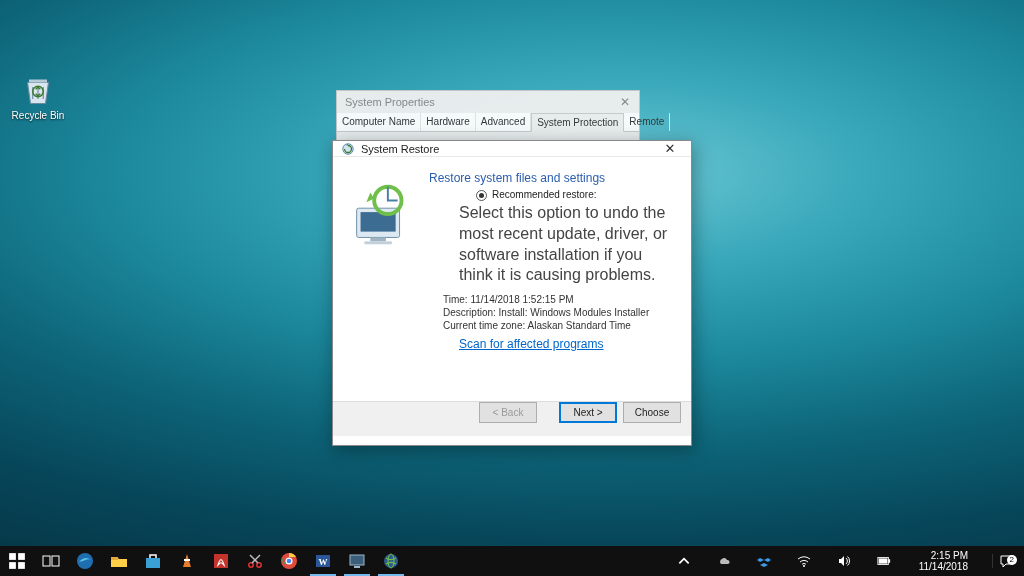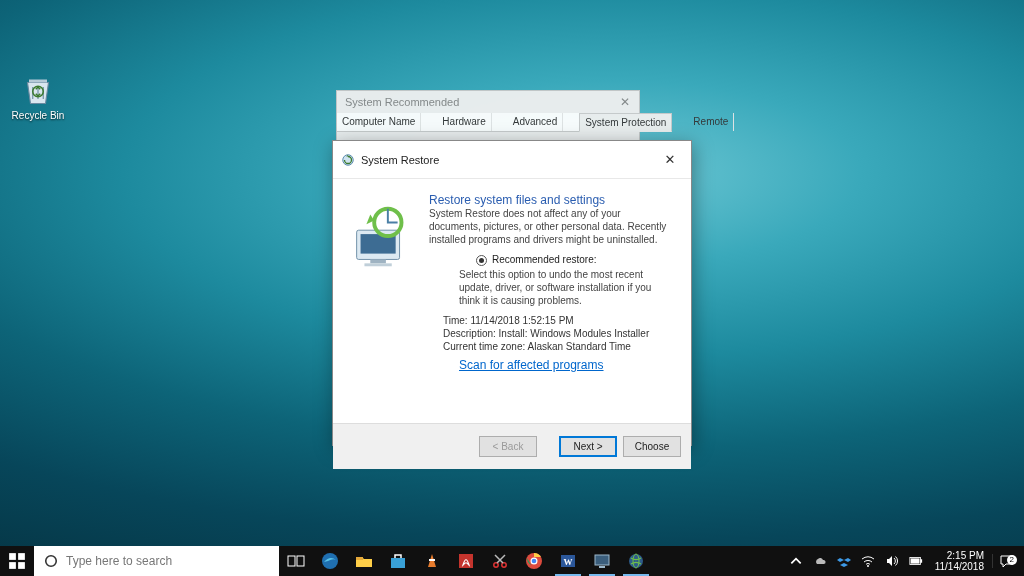--- a/index.html
+++ b/index.html
@@ -19,76 +19,76 @@
   
   .sysprop {
     position: absolute; left: 336px; top: 90px; width: 304px; height: 64px;
     background: #f0f0f0; border: 1px solid #c8c8c8; opacity: 0.95;
   }
   .sysprop-title {
     height: 22px; display:flex; align-items:center; justify-content:space-between;
     padding: 0 6px 0 8px; font-size: 11px; color: #888;
   }
   .sysprop-close { width:16px; height:16px; display:flex; align-items:center; justify-content:center; font-size:12px; color:#888; }
-  .sysprop-tabs { display:flex; background:#fff; border-bottom:1px solid #ccc; font-size:10px;gap:16px; }
+  .sysprop-tabs { display:flex; background:#fff; border-bottom:1px solid #ccc; font-size:10px; }
   .sysprop-tab { padding: 3px 5px; border-right:1px solid #e5e5e5; color:#333; white-space:nowrap; }
   .sysprop-tab.active { background:#f0f0f0; border-bottom:1px solid #f0f0f0; margin-bottom:-1px; border-top:1px solid #ccc; border-left:1px solid #ccc; border-right:1px solid #ccc;}
 
   
   .dialog {
     position: absolute; left: 332px; top: 140px; width: 360px; height: 306px;
     background: #fff; border: 1px solid #888; box-shadow: 2px 4px 18px rgba(0,0,0,0.35);
     font-size: 11px; color:#222;
   }
   .dialog-titlebar {
-    height: 38px; display:flex; align-items:center; justify-content:space-between;
+    height: 16px; display:flex; align-items:center; justify-content:space-between;
     padding: 0 6px 0 8px; border-bottom: 1px solid #e8e8e8;
   }
   .dialog-title-left { display:flex; align-items:center; gap:6px; }
   .dialog-title-left svg { width:14px; height:14px; }
   .dialog-close { width:30px; height:20px; display:flex; align-items:center; justify-content:center; font-size:13px; color:#333;}
 
   .dialog-body { display:flex; height: 244px; }
   .dialog-illus { width: 94px; padding:20px 6px 0 10px; }
   .dialog-illus svg { width: 78px; height: 78px; }
   .dialog-content { flex:1; padding: 14px 18px 0 2px; color:#333; }
   .dialog-content h1 { font-size: 12px; font-weight: 400; color:#2a5db0; margin-bottom: 0; }
   .dialog-content p { font-size: 10px; color:#444; line-height: 1.3; margin-bottom: 8px; }
   .radio-block { margin-left: 14px; margin-top:4px; }
   .radio-line { display:flex; align-items:flex-start; gap:5px; margin-bottom:2px;margin-left:33px; }
   .radio { width:11px; height:11px; border:1px solid #555; border-radius:50%; display:inline-flex; align-items:center; justify-content:center; margin-top:1px; flex-shrink:0;}
   .radio.selected::after { content:""; width:5px; height:5px; background:#333; border-radius:50%; }
   .radio-label { font-size:10px; color:#222; }
-  .radio-desc { font-size:10px; color:#444; margin-left:16px; margin-bottom:8px; line-height:1.3; }
+  .radio-desc { font-size:16px; color:#444; margin-left:16px; margin-bottom:8px; line-height:1.3; }
   .detail-line { font-size:10px; color:#333; margin-left:0; margin-bottom:2px; }
   .link { color:#0066cc; text-decoration:underline; margin-left:16px; font-size:12px; display:inline-block; margin-top:4px; margin-bottom:6px;}
 
   .dialog-footer {
-    height: 46px; background:#f0f0f0; border-top:1px solid #ddd;
-    display:flex; align-items:center; justify-content:flex-end; gap:6px; padding-right:10px;
+    height: 35px; background:#f0f0f0; border-top:1px solid #ddd;
+    display:flex; align-items:flex-start; justify-content:flex-end; gap:6px; padding-right:10px;
   }
   .btn { width:58px; height:21px; border:1px solid #adadad; background:#e1e1e1; font-size:10px; color:#222; display:flex; align-items:center; justify-content:center; }
   .btn.disabled { color:#9a9a9a; }
   .btn.default { border:1px solid #0078d7; box-shadow: inset 0 0 0 1px #0078d7; margin-left: 16px; }
 
   
   .taskbar {
     position:absolute; bottom:0; left:0; right:0; height:30px; background:#101010;
     display:flex; align-items:stretch; color:#fff; font-size:11px;
   }
   .tb-btn { width:34px; display:flex; align-items:center; justify-content:center; }
   .search {
     height: 30px; width: 245px; background:#fff; display:flex; align-items:center; gap:8px; padding-left:10px; color:#666;
   }
   .search svg { width:14px; height:14px; }
   .search-text { font-size:12px; color:#777; }
   .tb-icons { display:flex; }
   .tb-app { width:34px; display:flex; align-items:center; justify-content:center; position:relative;}
   .tb-app.active::after{ content:""; position:absolute; bottom:0; left:4px; right:4px; height:2px; background:#76b9ed;}
-  .tray { margin-left:auto; display:flex; align-items:center; gap:2px; padding-right:4px;}
+  .tray { margin-left:auto; display:flex; align-items:center; gap:18px; padding-right:4px;}
   .tray-item { width:22px; display:flex; align-items:center; justify-content:center; height:30px;}
   .clock { text-align:right; font-size:10px; line-height:1.1; padding: 3px 6px; }
   .notif { width:28px; display:flex; align-items:center; justify-content:center; border-left:1px solid #333; position:relative;}
   .notif-badge { position:absolute; bottom:3px; right:3px; background:#fff; color:#000; font-size:8px; border-radius:8px; padding:0 3px; line-height:10px;}
 
   .tb-icon-svg { width:18px; height:18px; }
   .tray-svg { width:14px; height:14px; }
 </style>
 </head>
 <body>
@@ -99,21 +99,21 @@
     <path d="M12 14 L36 14 L36 10 L12 10 Z" fill="#b7cbd8"></path>
     <path d="M17 20 L17 36 M24 20 L24 36 M31 20 L31 36" stroke="#6a8aa0" stroke-width="1.5"></path>
     <circle cx="24" cy="26" r="7" fill="none" stroke="#3c7a2e" stroke-width="2"></circle>
     <path d="M21 23 L24 20 L27 23 M27 29 L24 32 L21 29" stroke="#3c7a2e" stroke-width="2" fill="none"></path>
   </svg>
   <span>Recycle Bin</span>
 </div>
 
 <div class="sysprop">
   <div class="sysprop-title">
-    <span>System Recommended</span>
+    <span>System Properties</span>
     <span class="sysprop-close">✕</span>
   </div>
   <div class="sysprop-tabs">
     <div class="sysprop-tab">Computer Name</div>
     <div class="sysprop-tab">Hardware</div>
     <div class="sysprop-tab">Advanced</div>
     <div class="sysprop-tab active">System Protection</div>
     <div class="sysprop-tab">Remote</div>
   </div>
 </div>
@@ -137,21 +137,20 @@
         <rect x="18" y="36" width="36" height="20" fill="#3d6c93"></rect>
         <rect x="28" y="62" width="16" height="4" fill="#9fb3c2"></rect>
         <rect x="22" y="66" width="28" height="3" fill="#c0cfd9"></rect>
         <circle cx="46" cy="24" r="14" fill="none" stroke="#6fbf4a" stroke-width="4"></circle>
         <path d="M46 10 L46 24 L56 24" stroke="#4a7fa5" stroke-width="2" fill="none"></path>
         <path d="M32 22 L28 16 L24 26 Z" fill="#6fbf4a"></path>
       </svg>
     </div>
     <div class="dialog-content">
       <h1>Restore system files and settings</h1>
-      <p>System Restore does not affect any of your documents, pictures, or other personal data. Recently installed programs and drivers might be uninstalled.</p>
 
       <div class="radio-block">
         <div class="radio-line">
           <span class="radio selected"></span>
           <span class="radio-label">Recommended restore:</span>
         </div>
         <div class="radio-desc">Select this option to undo the most recent update, driver, or software installation if you think it is causing problems.</div>
         <div class="detail-line">
           <span>Time:</span> <span>11/14/2018 1:52:15 PM</span>
         </div>
@@ -175,26 +174,20 @@
 
 <div class="taskbar">
   <div class="tb-btn">
     <svg class="tb-icon-svg" viewBox="0 0 16 16">
       <rect x="1" y="1" width="6" height="6" fill="#fff"></rect>
         <rect x="9" y="1" width="6" height="6" fill="#fff"></rect>
       <rect x="1" y="9" width="6" height="6" fill="#fff"></rect>
         <rect x="9" y="9" width="6" height="6" fill="#fff"></rect>
     </svg>
   </div>
-  <div class="search">
-    <svg viewBox="0 0 16 16">
-        <circle cx="8" cy="8" r="6" fill="none" stroke="#333" stroke-width="1.8"></circle>
-      </svg>
-    <span class="search-text">Type here to search</span>
-  </div>
   <div class="tb-btn">
     <svg class="tb-icon-svg" viewBox="0 0 18 18">
         <rect x="1" y="4" width="7" height="10" fill="none" stroke="#fff"></rect>
         <rect x="10" y="4" width="7" height="10" fill="none" stroke="#fff"></rect>
       </svg>
   </div>
   <div class="tb-icons">
     <div class="tb-app">
         <svg class="tb-icon-svg" viewBox="0 0 18 18">
           <circle cx="9" cy="9" r="8" fill="#1f6fb0"></circle>

